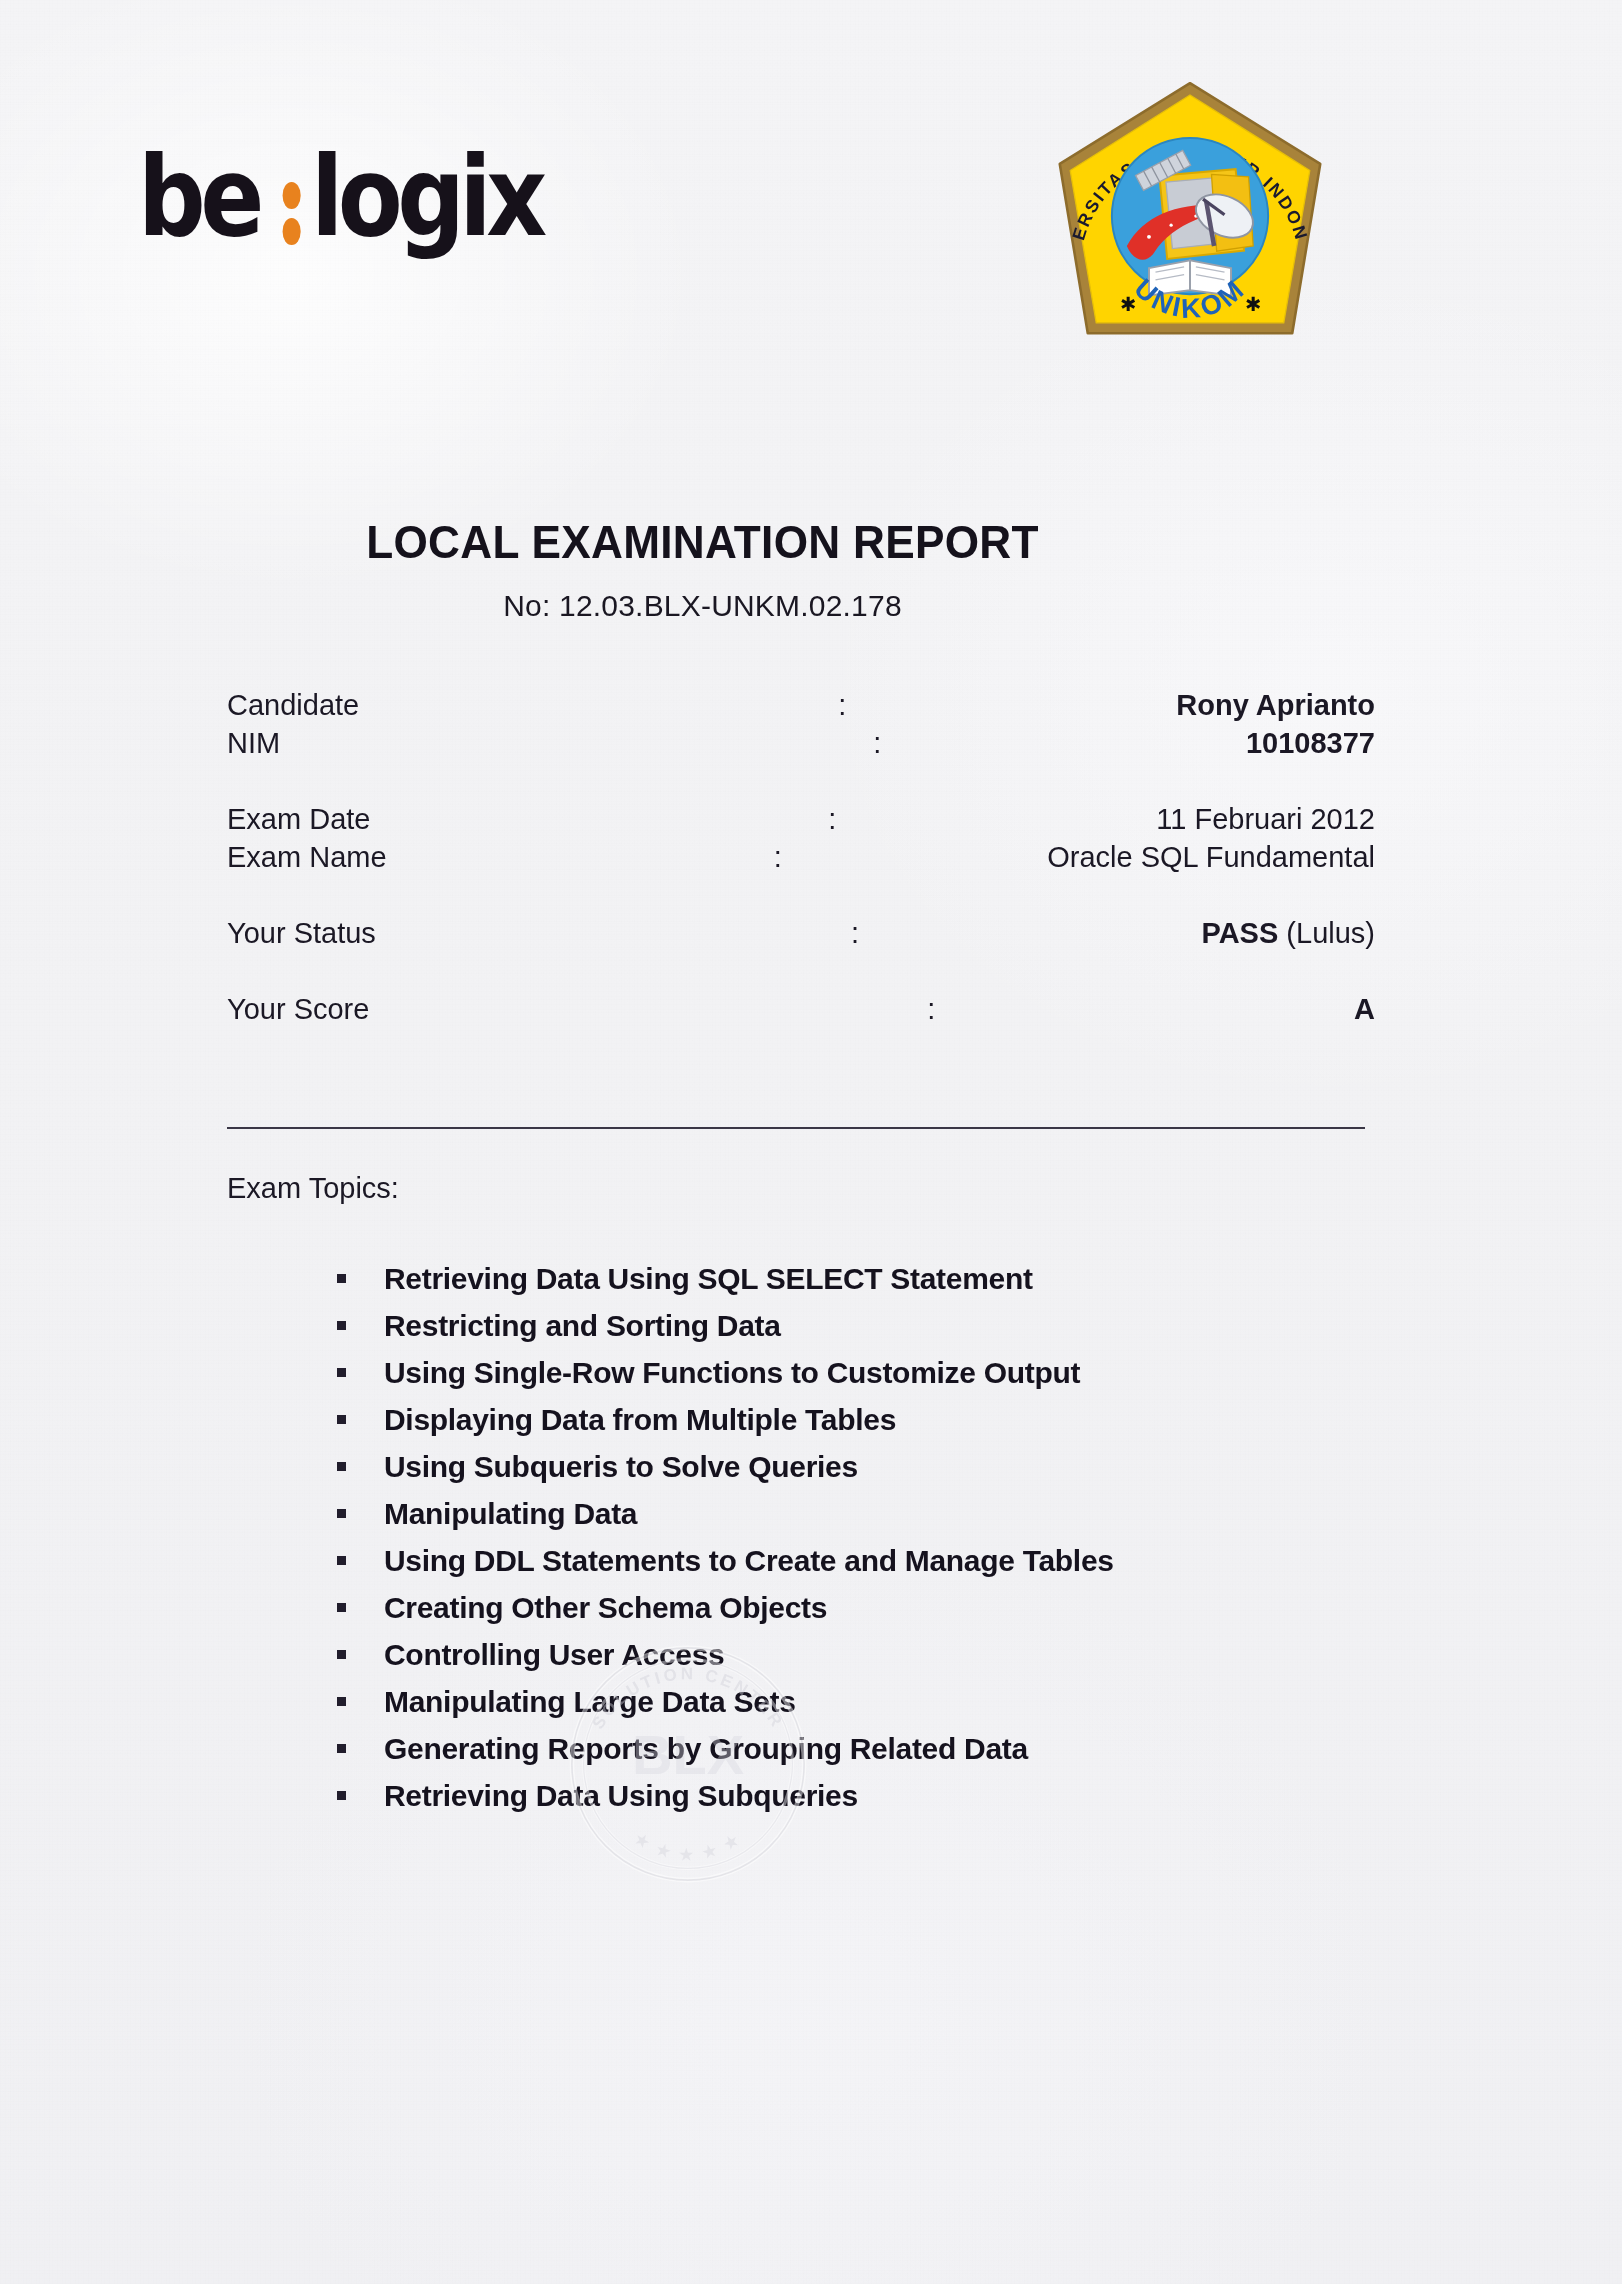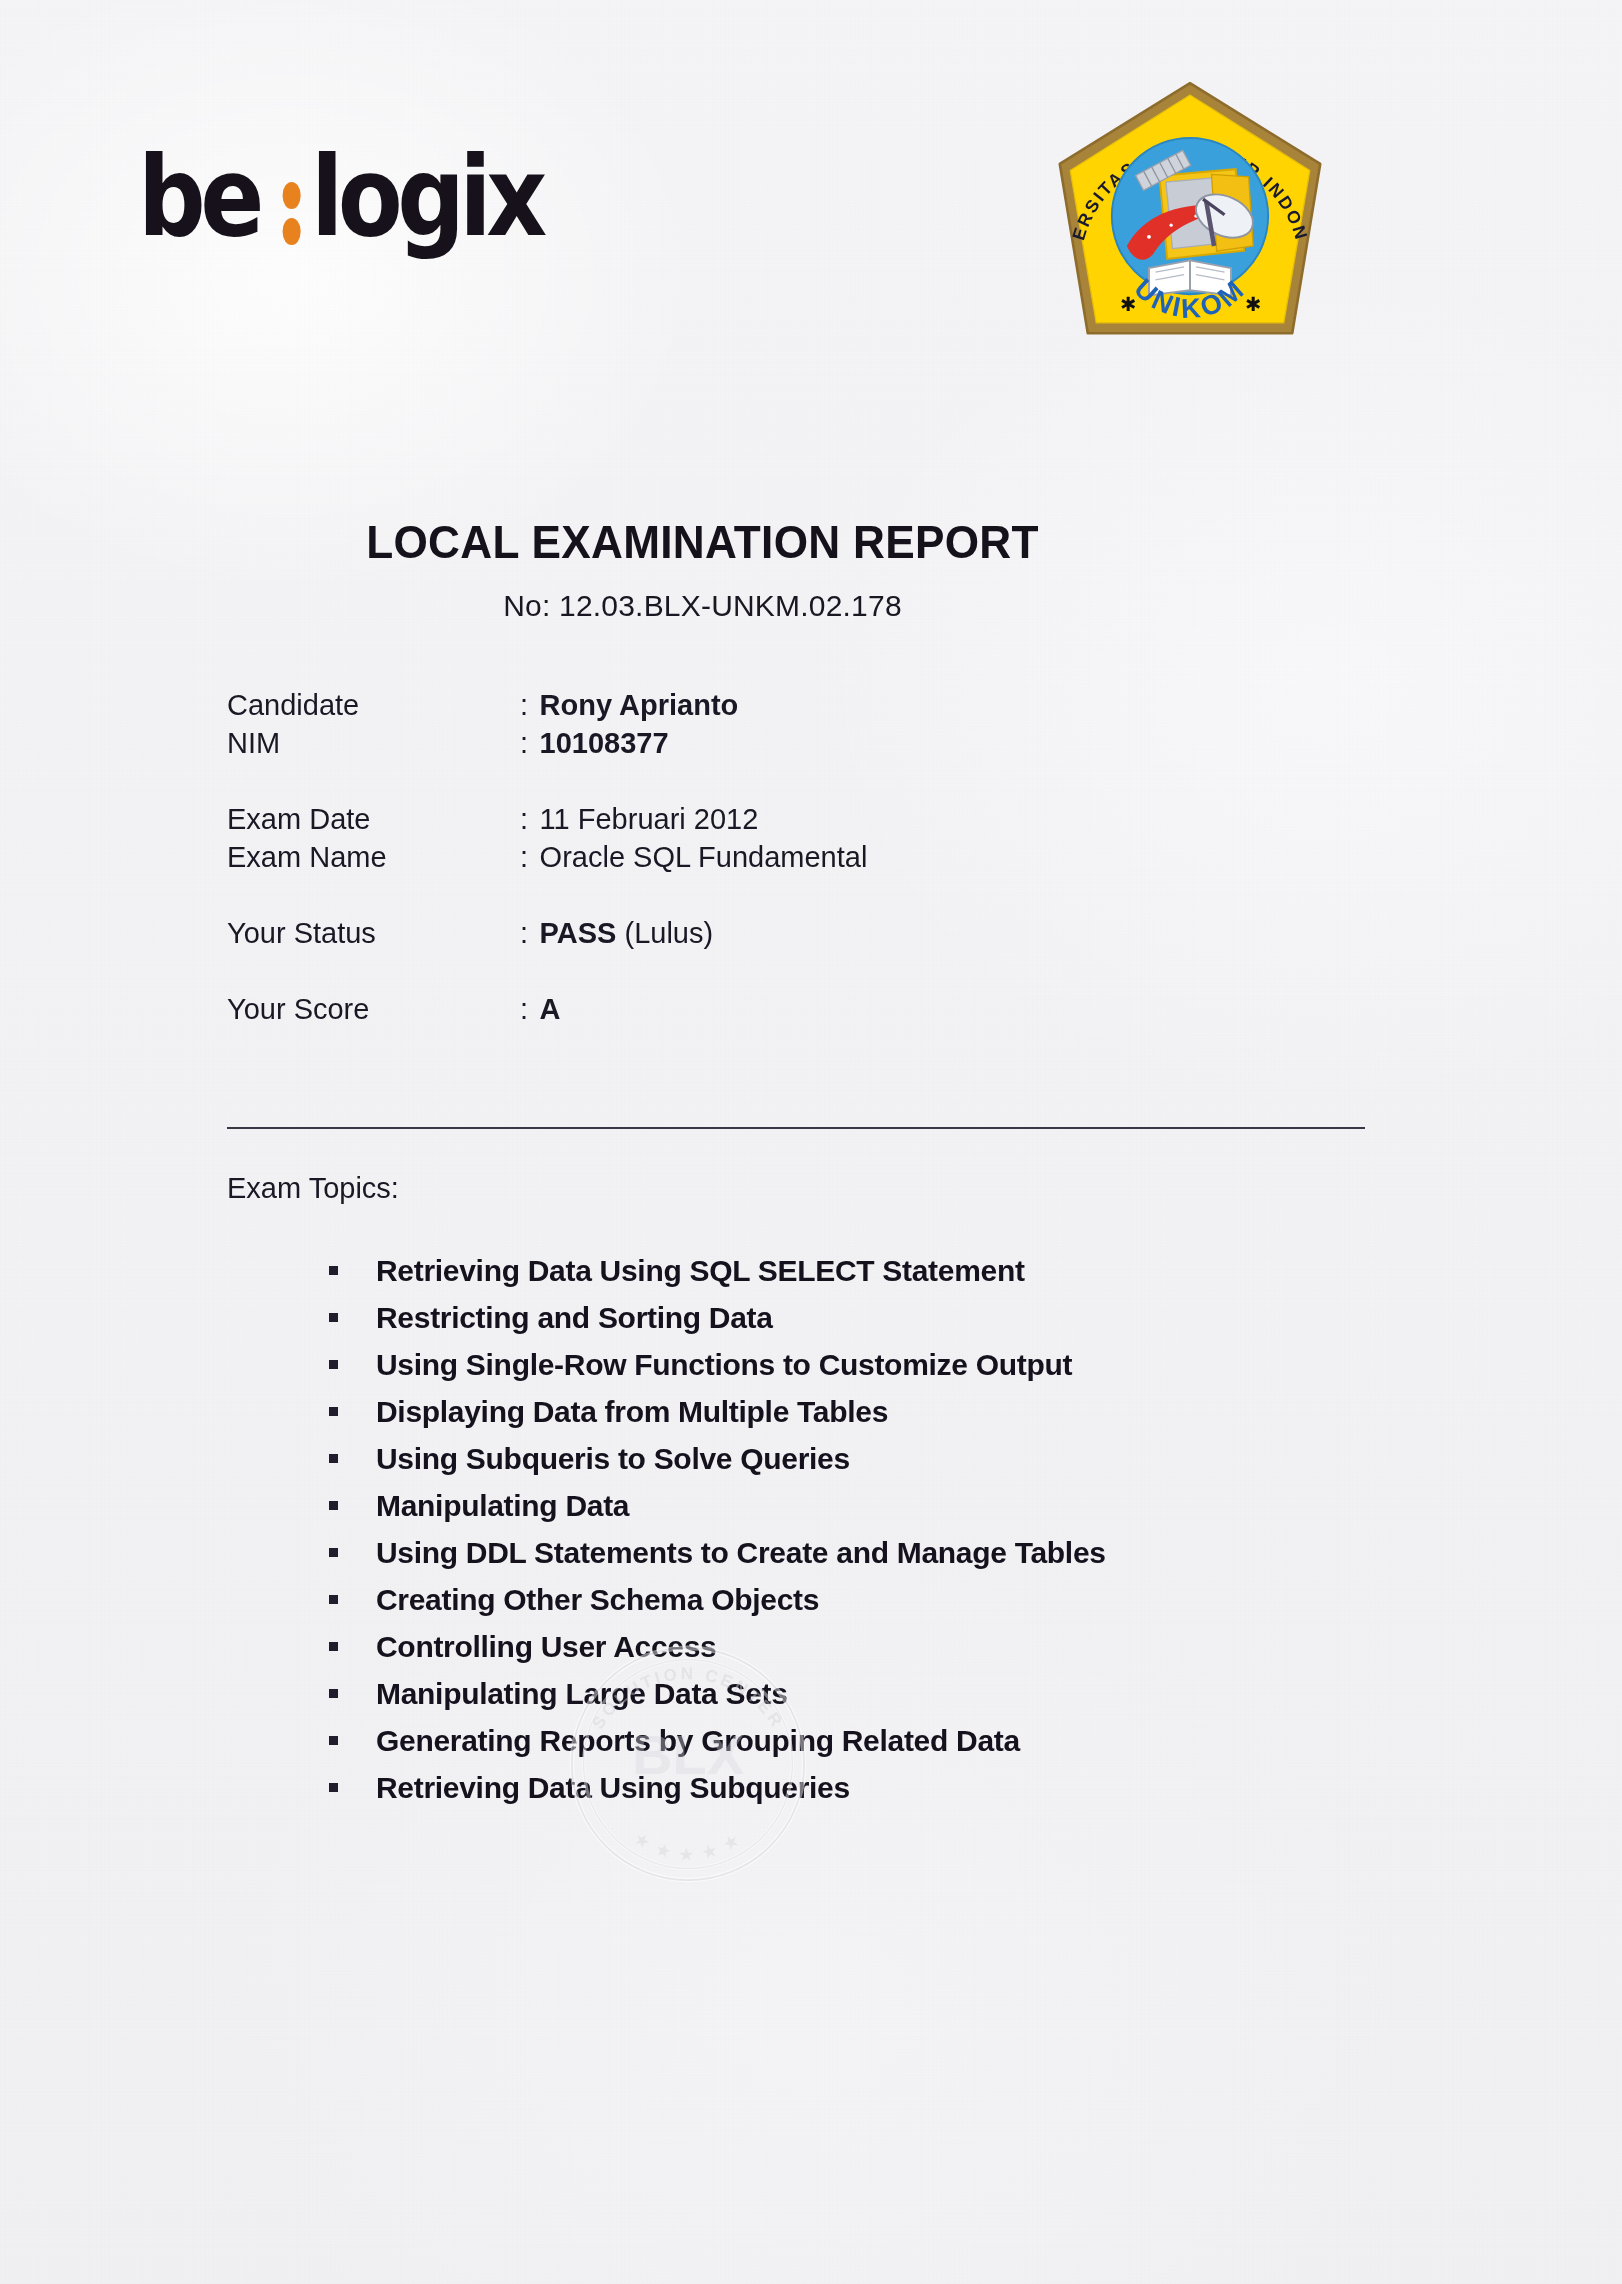--- a/index.html
+++ b/index.html
@@ -120,20 +120,21 @@
     top: 691px;
     width: 1148px;
     font-size: 29px;
     color: #1b1825;
     line-height: 1.0;
   }
   .drow {
     display: flex;
     align-items: baseline;
     height: 38px;
+    justify-content: space-between;
   }
   .drow .label {
     width: 293px;
     flex: 0 0 293px;
     font-weight: 400;
   }
   .drow .sep {
     width: 19.6px;
     flex: 0 0 19.6px;
   }
@@ -159,21 +160,21 @@
     top: 1172px;
     font-size: 29px;
     font-weight: 400;
     color: #1b1825;
   }
   .topics-list {
     position: absolute;
     left: 329px;
     top: 1247px;
     list-style: none;
-    margin: 0;
+    margin: 8px;
     padding: 0;
   }
   .topic-item {
     display: flex;
     align-items: center;
     height: 47px;
   }
   .topic-bullet {
     flex: 0 0 9px;
     width: 9px;

